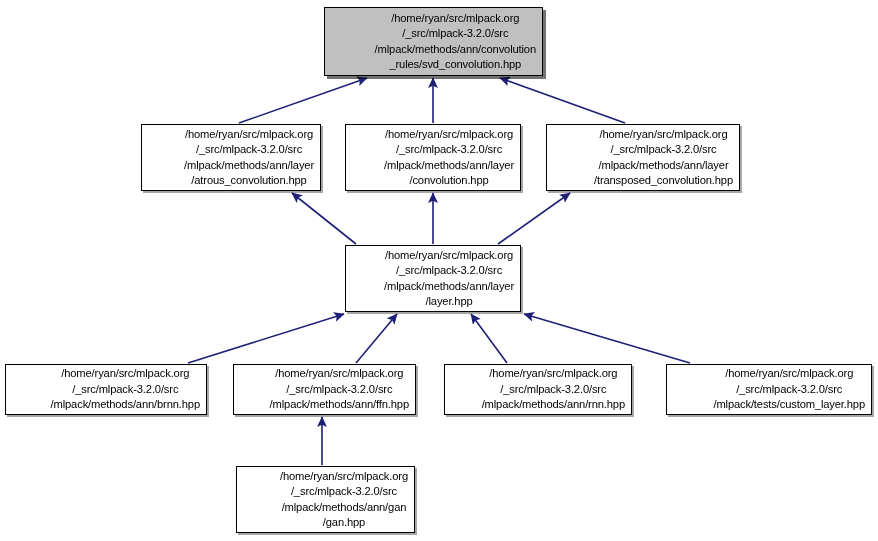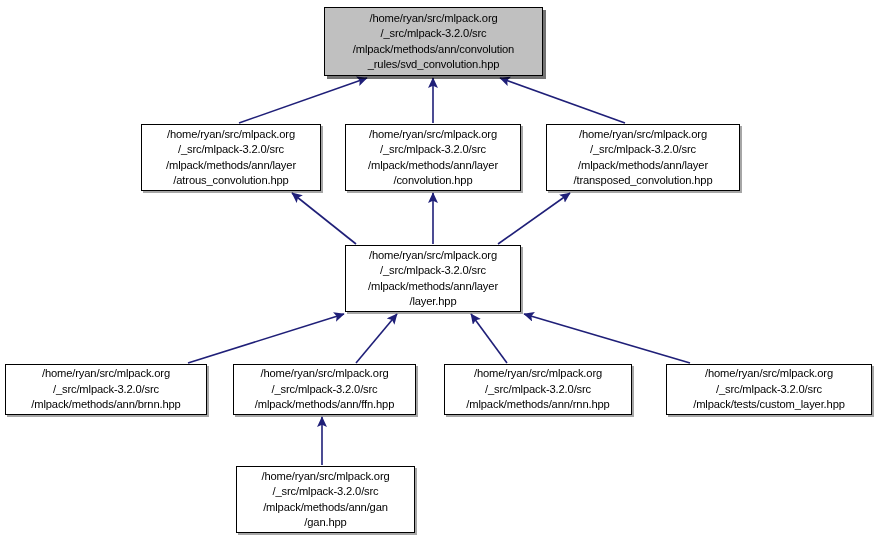--- a/index.html
+++ b/index.html
@@ -27,21 +27,21 @@
     position: absolute;
     box-sizing: border-box;
     border: 1px solid #000000;
     background: #ffffff;
     color: #000000;
     font-size: 11.2px;
     line-height: 15.4px;
     text-align: center;
     display: flex;
     flex-direction: column;
-    align-items: center;
+    align-items: flex-end;
     justify-content: center;
     white-space: pre;
     letter-spacing: -0.15px;
     z-index: 2;
   }
   .graph-node.root {
     background: #c0c0c0;
     box-shadow: 3px 3px 0 0 rgba(0,0,0,0.55);
   }
   .graph-node.plain {

